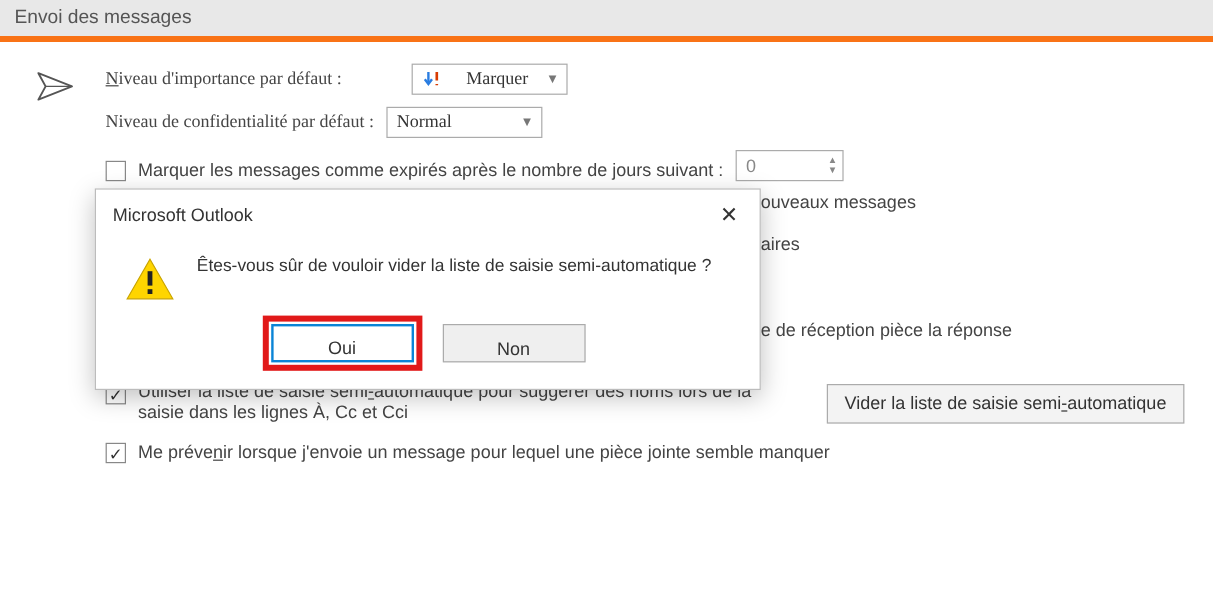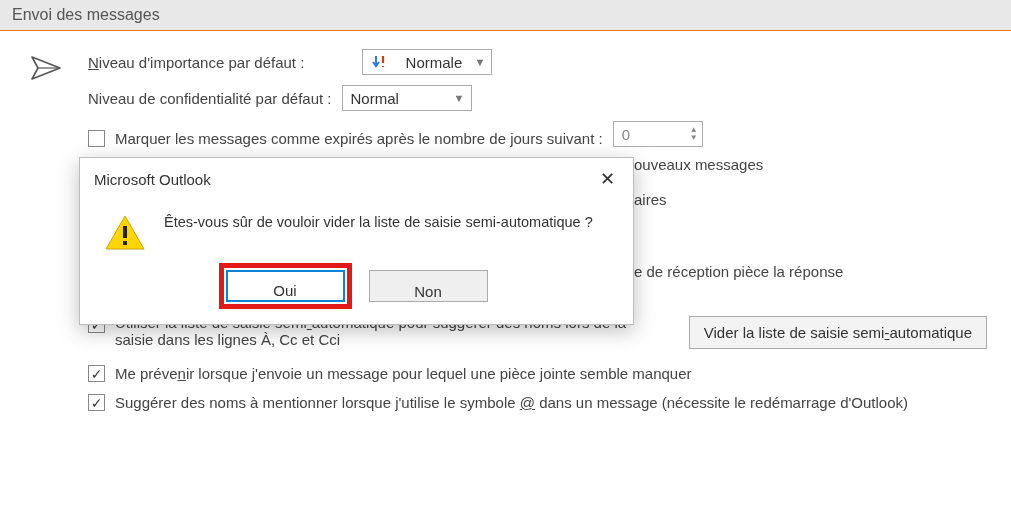--- a/index.html
+++ b/index.html
@@ -13,31 +13,32 @@
     width: 1011px;
     height: 510px;
     position: relative;
     overflow: hidden;
   }
   .section-header {
     background: #e8e8e8;
     padding: 6px 12px;
     font-size: 16px;
     color: #555;
-    border-bottom: 1px solid #f97316;
+    border-bottom: 5px solid #f97316;
   }
   .content {
     padding: 18px 24px 18px 24px;
     position: relative;
   }
   .row {
     display: flex;
     align-items: center;
     gap: 10px;
     margin-bottom: 10px;
+    font-family: Liberation Serif, serif;
   }
   .send-icon {
     position: absolute;
     left: 30px;
     top: 22px;
   }
   .indent {
     margin-left: 64px;
   }
   .label {
@@ -187,21 +188,21 @@
       </span>
       <div style="width:38px"></div>
       <div class="select">
         <span class="importance-glyph">
           <svg width="16" height="16" viewBox="0 0 16 16">
             <path d="M5 2 v9" stroke="#2a7de1" stroke-width="2"></path>
             <path d="M2 8 l3 4 l3 -4" fill="none" stroke="#2a7de1" stroke-width="2"></path>
             <path d="M12 2 v7 M12 12 v1" stroke="#d83b01" stroke-width="2.2"></path>
           </svg>
         </span>
-        <span>Normale</span>
+        <span>Marquer</span>
         <span class="chev">▼</span>
       </div>
     </div>
 
     <div class="row">
       <span class="label">Niveau de confidentialité par défaut :</span>
       <div class="select">
         <span>Normal</span>
         <span class="chev">▼</span>
       </div>
@@ -251,26 +252,20 @@
       </button>
     </div>
 
     <div class="checkbox-row">
       <span class="checkbox checked"></span>
       <span class="check-label" style="max-width:900px">
         <span>Me préve</span><span class="underline-letter">n</span><span>ir lorsque j'envoie un message pour lequel une pièce jointe semble manquer</span>
       </span>
     </div>
 
-    <div class="checkbox-row">
-      <span class="checkbox checked"></span>
-      <span class="check-label" style="max-width:900px">
-        <span>Suggérer des noms à mentionner lorsque j'utilise le symbole </span><span class="underline-letter">@</span><span> dans un message (nécessite le redémarrage d'Outlook)</span>
-      </span>
-    </div>
 
   </div>
 </div>
 
 <div class="dialog">
   <div class="dialog-titlebar">
     <span class="dialog-title">Microsoft Outlook</span>
     <span class="dialog-close">✕</span>
   </div>
   <div class="dialog-body">

